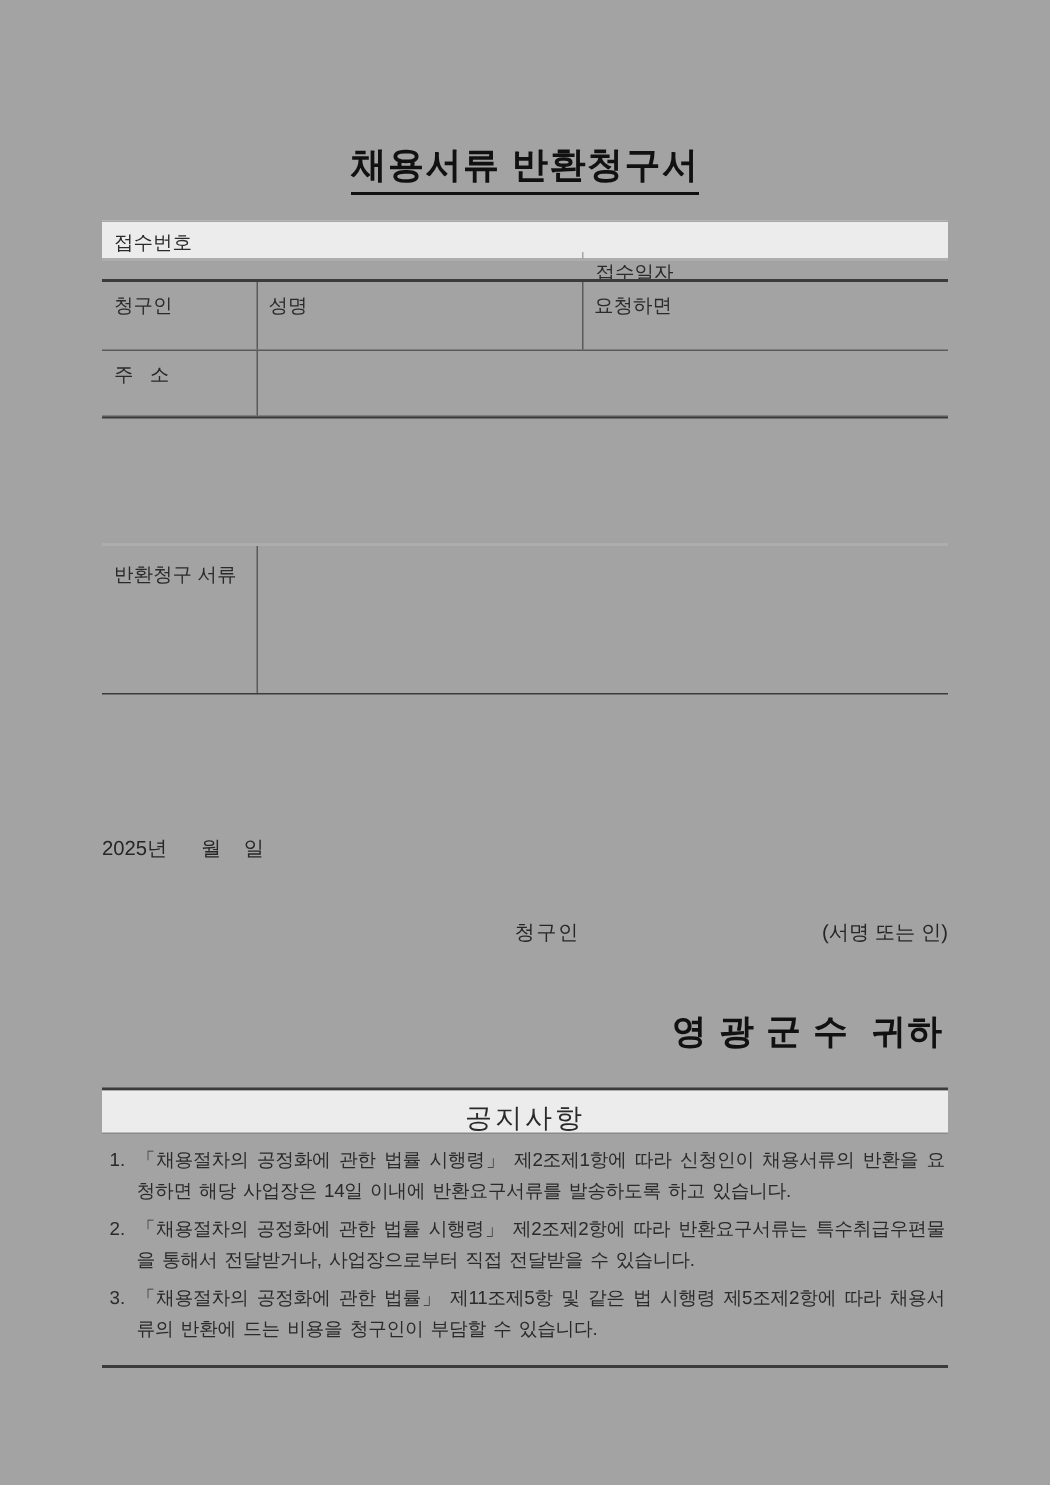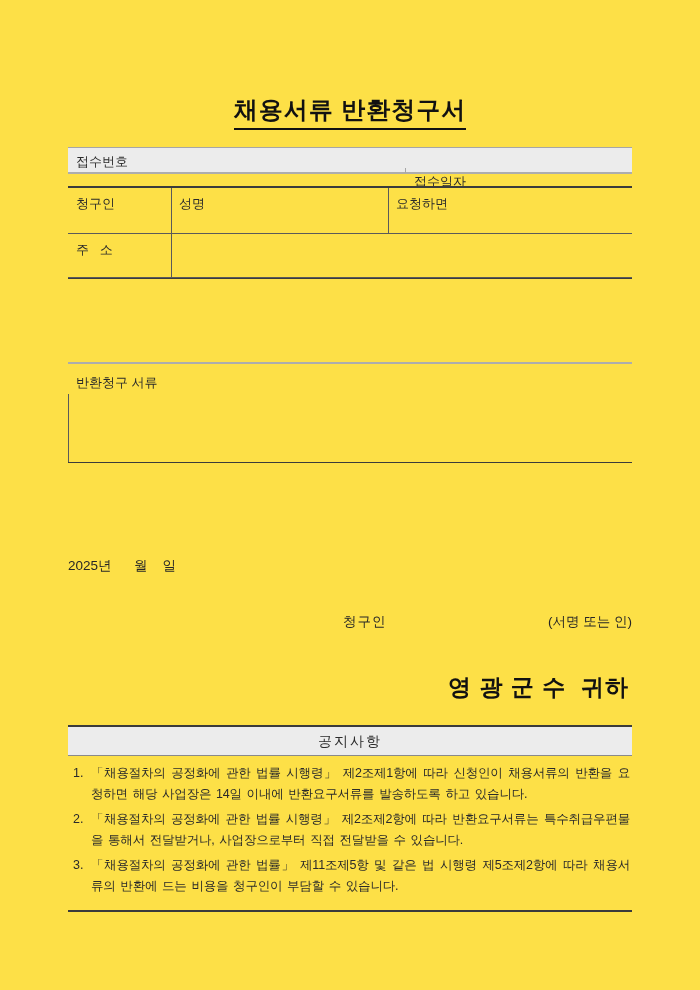--- a/index.html
+++ b/index.html
@@ -1,21 +1,21 @@
 <!DOCTYPE html>
 <html><head>
 <meta charset="utf-8">
 <style>
   * { margin:0; padding:0; box-sizing:border-box; }
   html,body { background:#888; }
   .page {
     position:relative;
     width:700px; height:990px;
     margin:0 auto;
-    background:#fde047;
+    background:#a3a3a3;
     font-family:"Liberation Sans","DejaVu Sans",sans-serif;
     color:#222222;
     overflow:hidden;
   }
   .content { position:absolute; left:68px; width:564px; }
 
   
   .title-wrap { top:94px; text-align:center; }
   .doc-title {
     display:inline-block;
@@ -25,21 +25,20 @@
     padding-bottom:2px;
   }
 
   
   .receipt-table {
     top:147px; height:27px;
     display:flex;
     background:#ececec;
     border-top:1px solid #a6a6a6;
     border-bottom:2px solid #adadad;
-    gap:17px;
   }
   .receipt-table .cell {
     font-size:13px; padding:5px 0 0 8px; color:#2a2a2a;
   }
   .receipt-table .c1 { width:320px; }
   .receipt-table .c2 { flex:1; border-left:1px solid #a6a6a6;margin-top:20px; }
 
   
   .main-table {
     top:186px;
@@ -58,21 +57,20 @@
   .r2 .empty-cell, .r3 .empty-cell { flex:1; }
   .sub-note { font-size:11.5px; line-height:15px; margin-top:4px; letter-spacing:-0.3px; }
   .addr-label { white-space:pre; }
 
   
   .docs-table {
     top:362px; height:101px;
     display:flex;
     border-top:2px solid #adadad;
     border-bottom:1px solid #3b3b3b;
-    flex-direction:column;
   }
   .docs-table .lblcol { padding-top:8px; line-height:22px; }
   .docs-table .empty-cell { flex:1; border-left:1px solid #5a5a5a; }
 
   
   .statement { top:480px; font-size:13.5px; line-height:25px; color:#262626; }
   .statement .l1 { text-align:justify; text-align-last:justify; padding-left:16px; word-spacing:2px; }
   .statement .l2 { text-align:left; word-spacing:3px; }
 
   
@@ -90,21 +88,21 @@
 
   
   .notice-box {
     top:725px;
     border-top:2px solid #3b3b3b;
     border-bottom:2px solid #3b3b3b;
   }
   .notice-header {
     height:29px; background:#ececec;
     border-bottom:1px solid #8a8a8a;
-    text-align:center; font-size:14px; color:#2a2a2a;
+    text-align:center; font-size:18px; color:#2a2a2a;
     padding-top:6px; letter-spacing:2px;
   }
   .notice-items { padding:7px 2px 9px 5px; }
   .notice-item { display:flex; margin-bottom:5px; }
   .notice-item .num { width:18px; flex:none; font-size:12.5px; line-height:20.5px; color:#2a2a2a; }
   .notice-item .txt {
     flex:1; font-size:12.5px; line-height:20.5px; color:#2a2a2a;
     text-align:justify; text-align-last:left; word-spacing:1.5px; letter-spacing:-0.2px;
   }
 </style>

